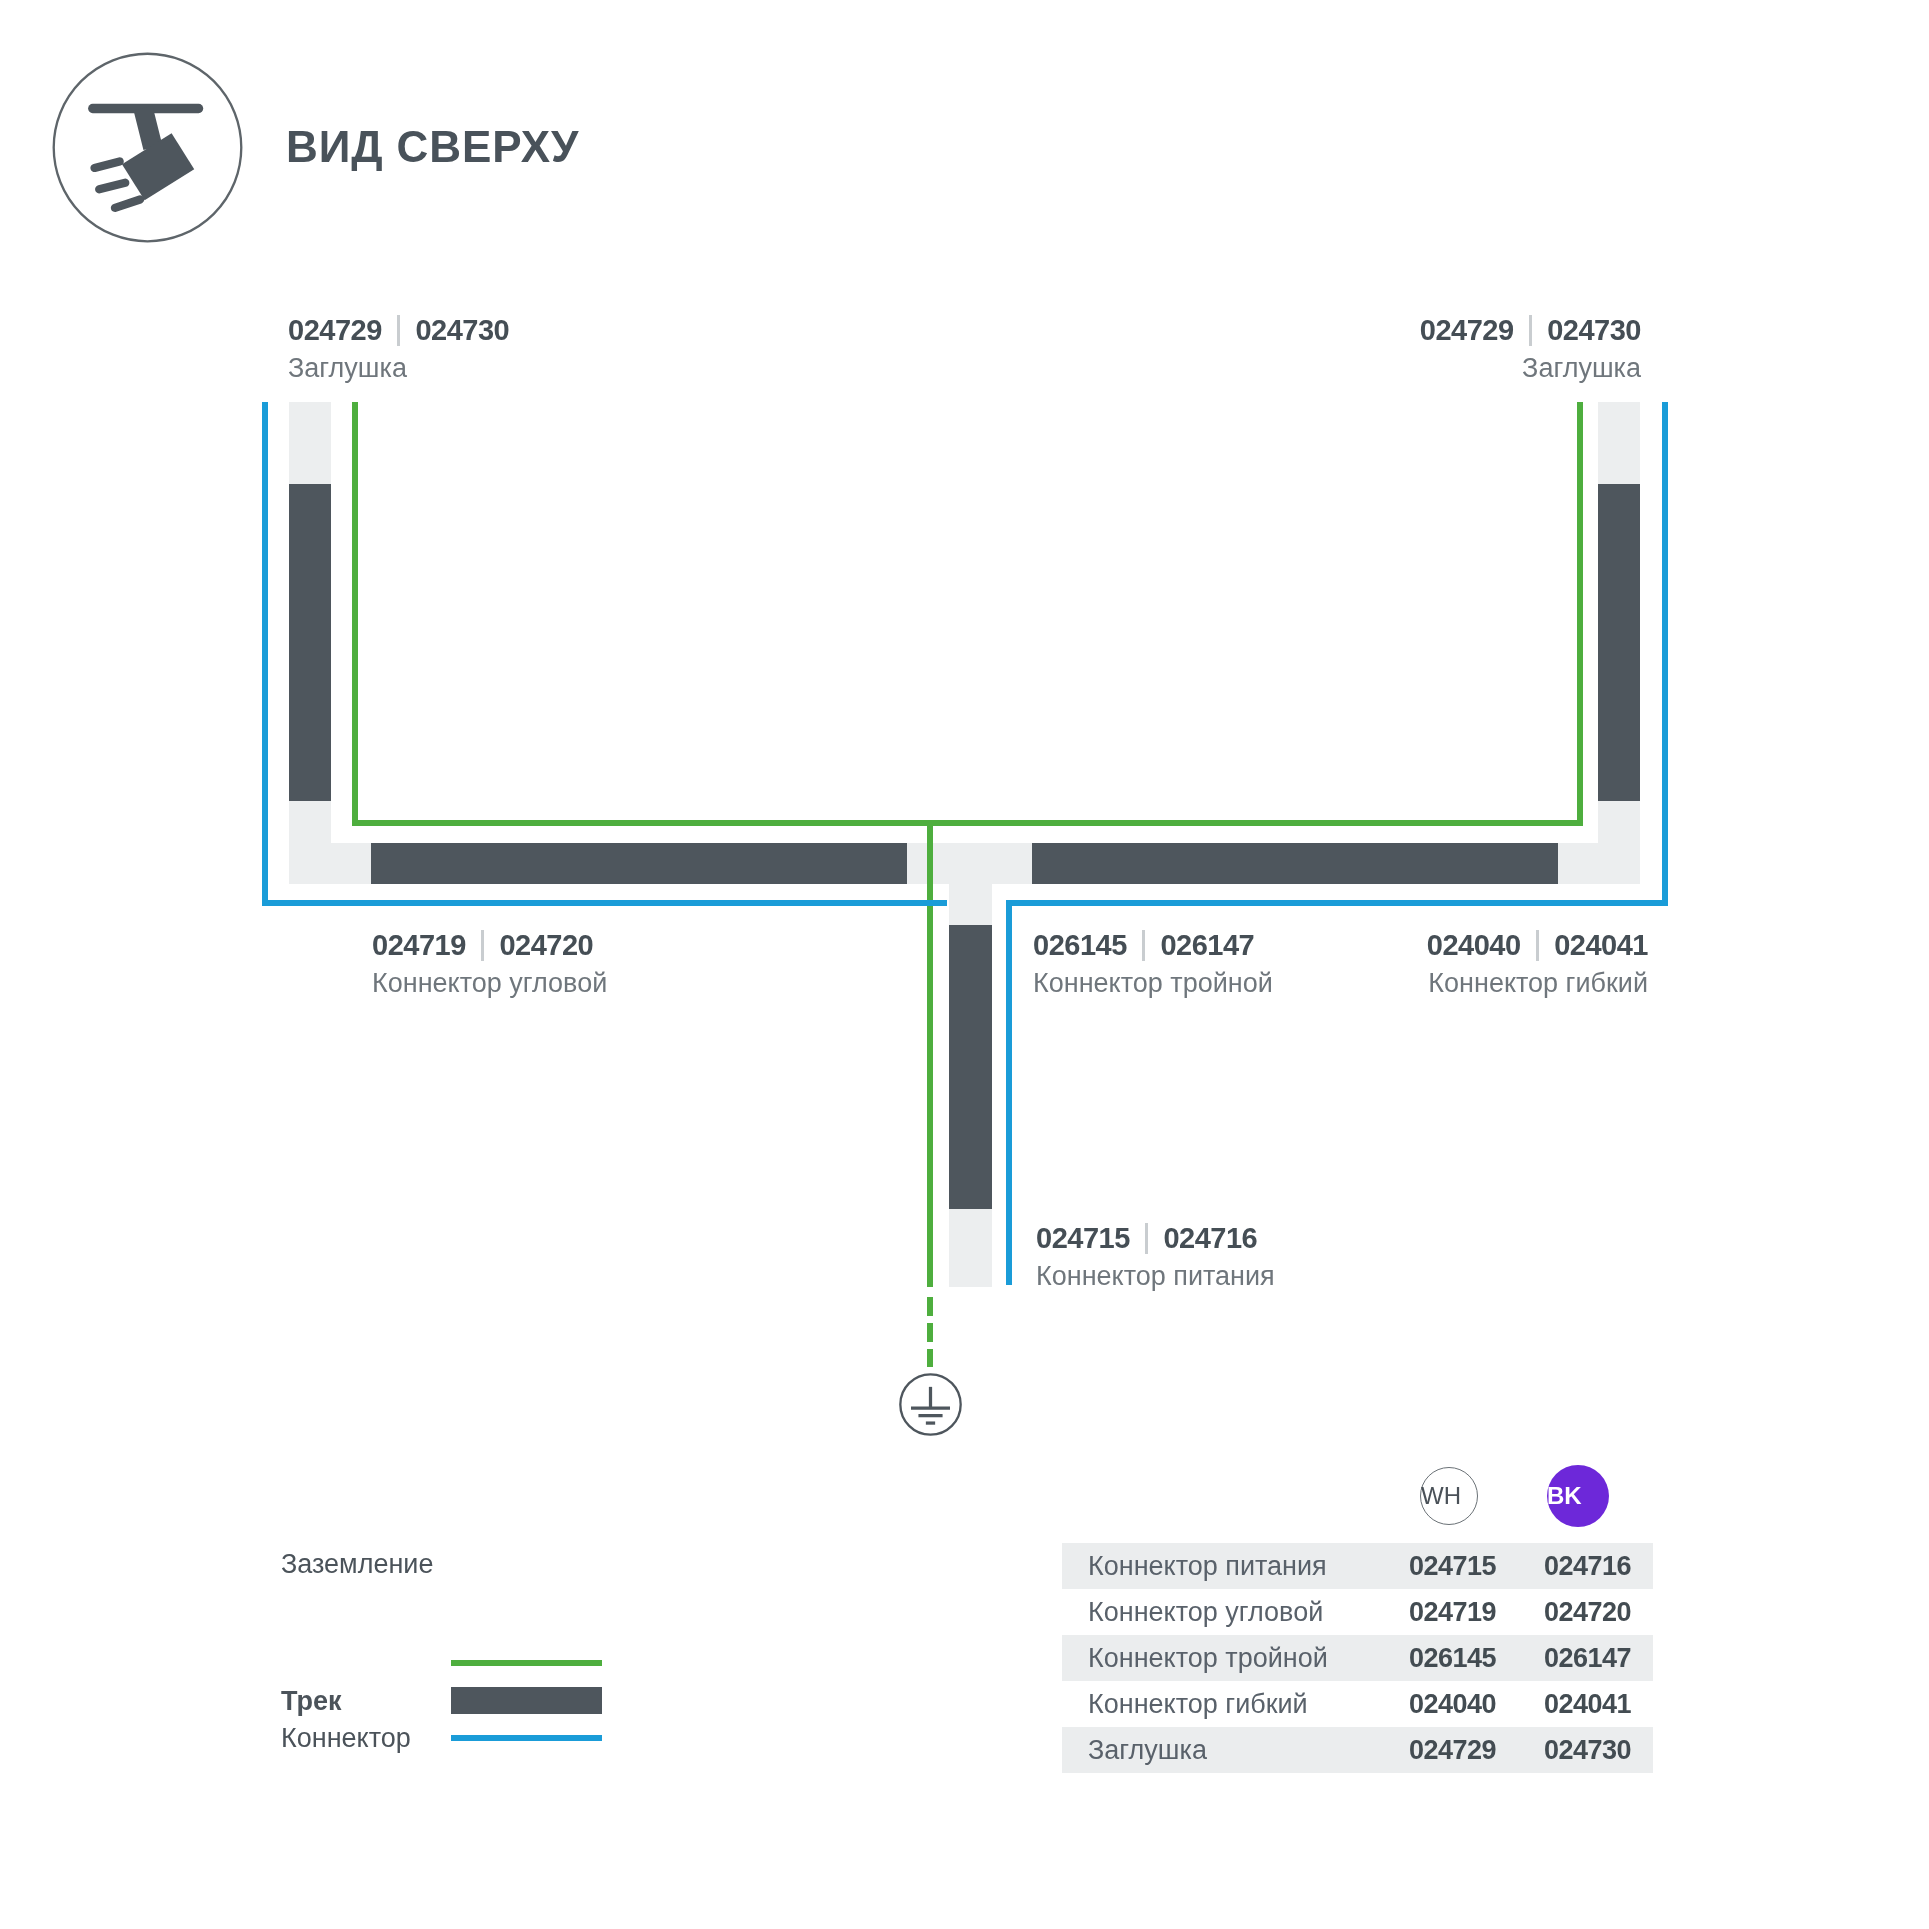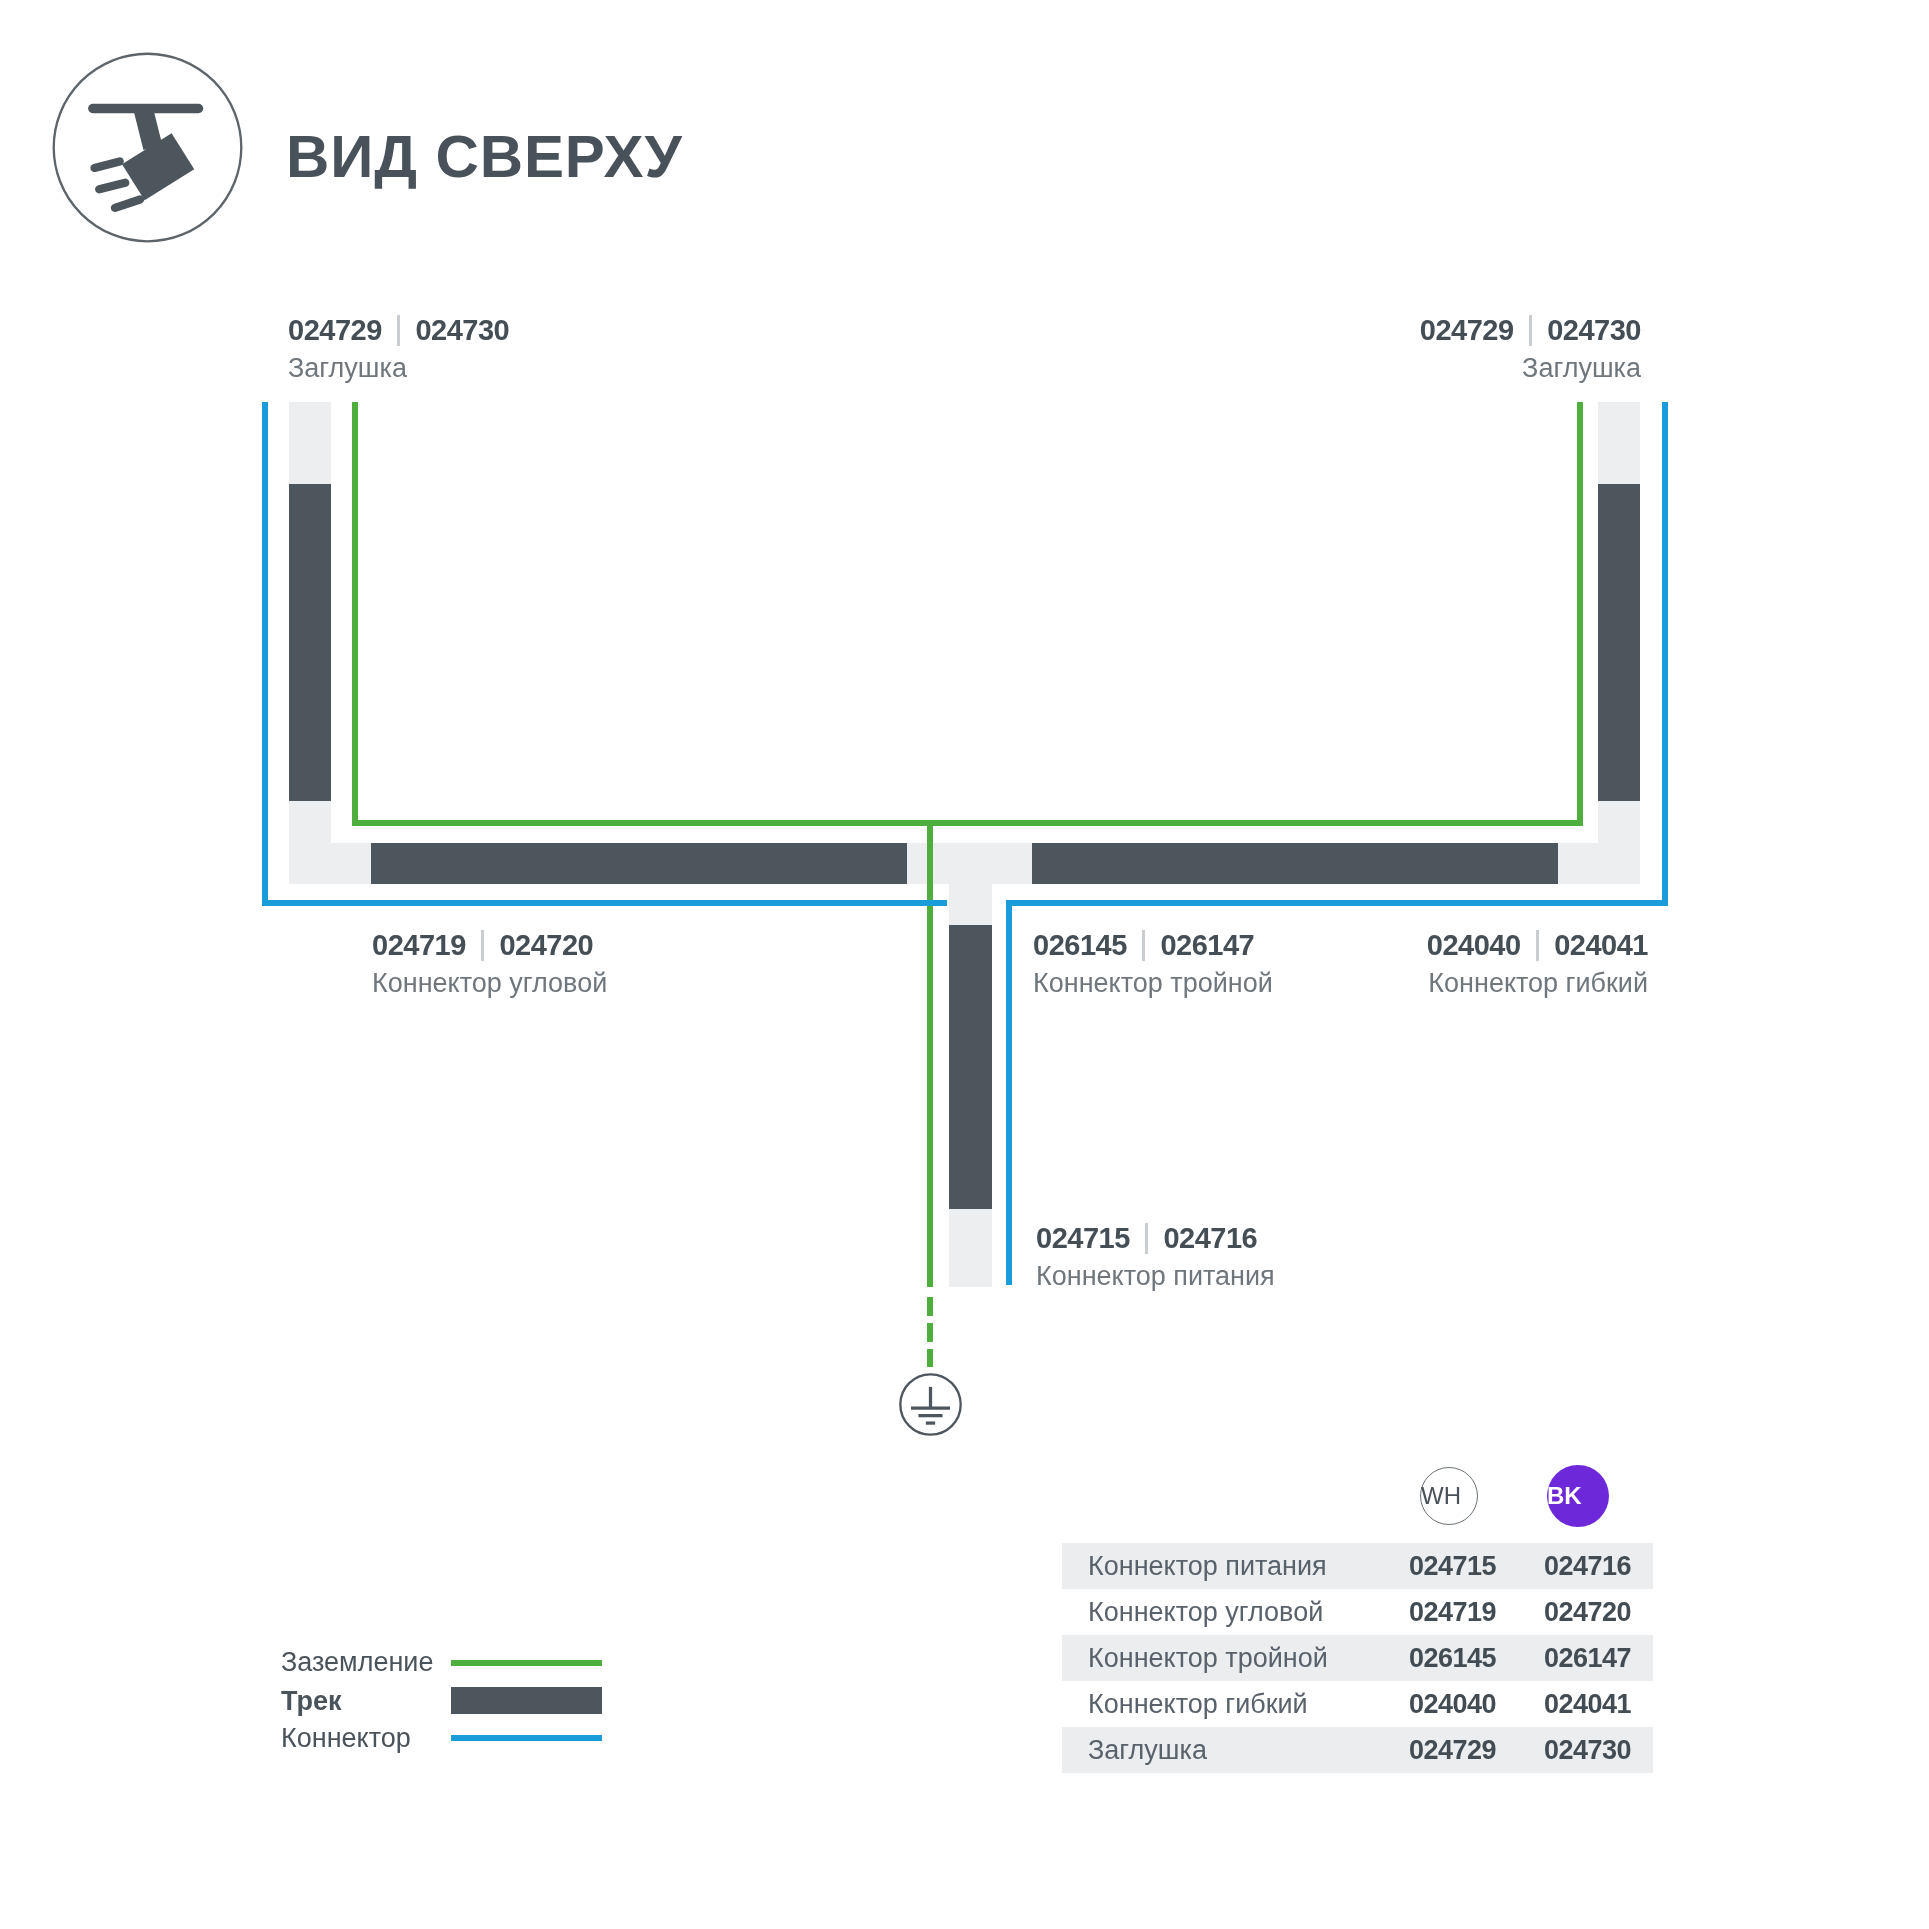--- a/index.html
+++ b/index.html
@@ -4,21 +4,21 @@
 <style>
   html,body{margin:0;padding:0;background:#ffffff;}
   .canvas{
     position:relative;width:1929px;height:1929px;background:#ffffff;overflow:hidden;
     font-family:"Liberation Sans","DejaVu Sans",sans-serif;
   }
   .abs{position:absolute;}
   
   .hdr-icon{position:absolute;left:50px;top:50px;width:195px;height:195px;}
   .title{
-    position:absolute;left:286px;top:122px;font-size:60px;font-weight:700;
+    position:absolute;left:286px;top:122px;font-size:44px;font-weight:700;
     color:#49525A;letter-spacing:0.9px;white-space:nowrap;
   }
   
   .lt{background:#ECEEEF;}
   .dk{background:#4E565D;}
   .gl{background:#4EAE3E;}
   .bl{background:#1A9CD8;}
   .gl-dash{
     background:repeating-linear-gradient(to bottom,#4EAE3E 0 18.6px,transparent 18.6px 26px);
   }
@@ -136,21 +136,21 @@
 
   <div class="lbl" style="left:1036px;top:1222px;">
     <div class="codes">
       <span>024715</span>
       <span class="sep"></span>
       <span>024716</span>
     </div>
     <div class="name">Коннектор питания</div>
   </div>
 
-  <div class="legend-label" style="top:1647px;text-align:right;">Заземление</div>
+  <div class="legend-label" style="top:1549px;text-align:right;">Заземление</div>
   <div class="abs gl" style="left:451px;top:1660px;width:151px;height:5.6px;"></div>
 
   <div class="legend-label" style="top:1686px;font-weight:bold;">Трек</div>
   <div class="abs dk" style="left:451px;top:1687px;width:151px;height:27px;"></div>
 
   <div class="legend-label" style="top:1723px;">Коннектор</div>
   <div class="abs bl" style="left:451px;top:1735px;width:151px;height:5.6px;"></div>
 
   <div class="badge wh">
     <span>WH</span>

